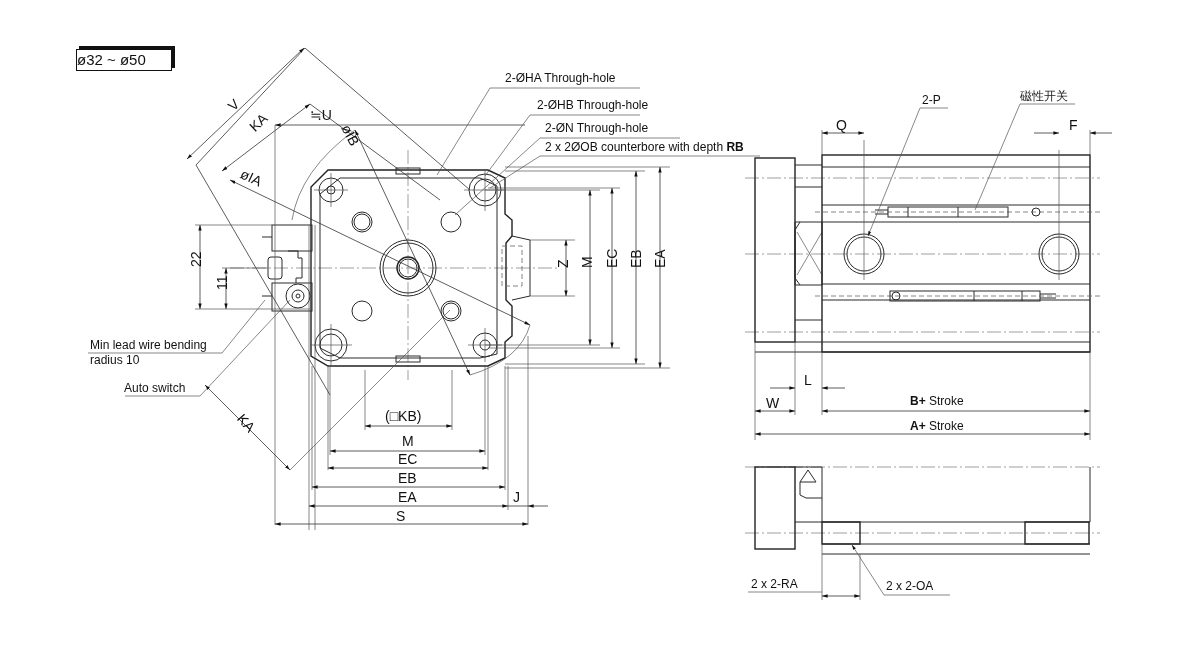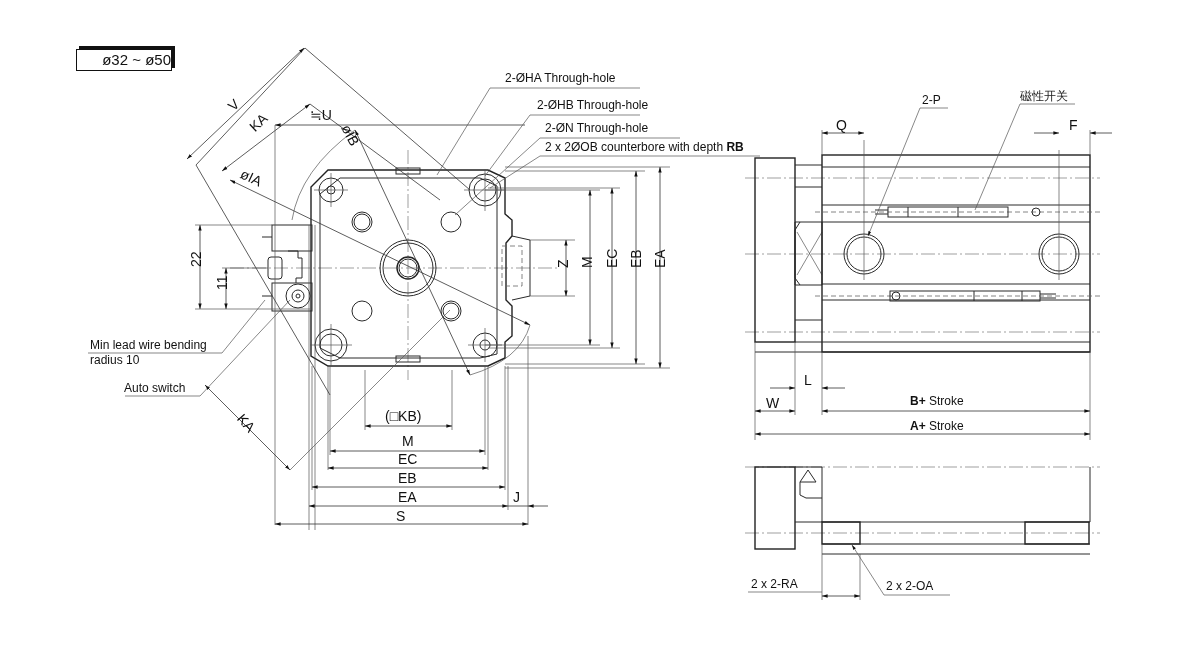--- a/index.html
+++ b/index.html
@@ -9,21 +9,21 @@
   .thk { stroke: #222; stroke-width: 1.4; fill: none; }
   .thin { stroke: #555; stroke-width: 0.7; fill: none; }
   .cl { stroke: #777; stroke-width: 0.7; fill: none; stroke-dasharray: 14 3 2 3; }
   .dash { stroke: #666; stroke-width: 0.8; fill: none; stroke-dasharray: 5 3; }
   .dim { stroke: #333; stroke-width: 0.8; fill: none; }
   .lbl { font-family: "Liberation Sans", sans-serif; font-size: 14px; fill: #111; }
   .lbl-sm { font-family: "Liberation Sans", sans-serif; font-size: 12px; fill: #111; }
   .lbl-cn { font-family: "DejaVu Serif", serif; font-size: 12px; fill: #222; }
   .b { font-weight: bold; }
   .badge-box { position: absolute; left: 76px; top: 49px; width: 94px; height: 20px; border: 1.5px solid #111; box-shadow: 3px -3px 0 #111; background: #fff; }
-  .badge-text { position: absolute; left: 0; right: 0; top: 1px; text-align: right; font-size: 15px; color: #111; font-family: "Liberation Sans", sans-serif; }
+  .badge-text { position: absolute; left: 0; right: 0; top: 1px; text-align: left; font-size: 15px; color: #111; font-family: "Liberation Sans", sans-serif; }
 </style>
 </head>
 <body>
 
 <div class="badge-box">
   <div class="badge-text">ø32 ~ ø50</div>
 </div>
 
 <svg width="1200" height="650" viewBox="0 0 1200 650">
   <defs>

